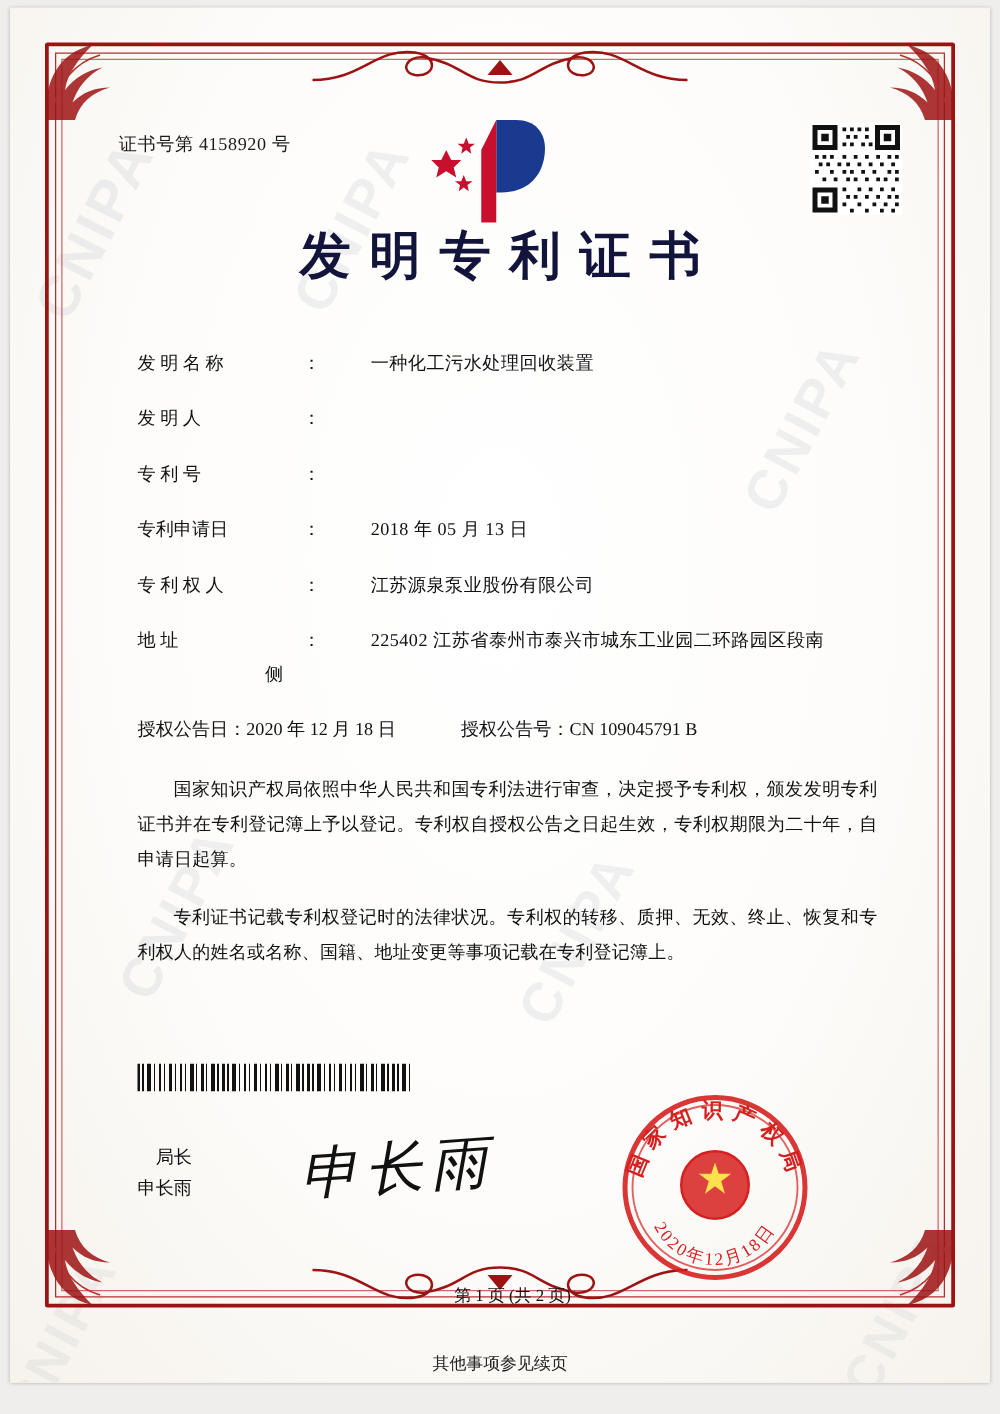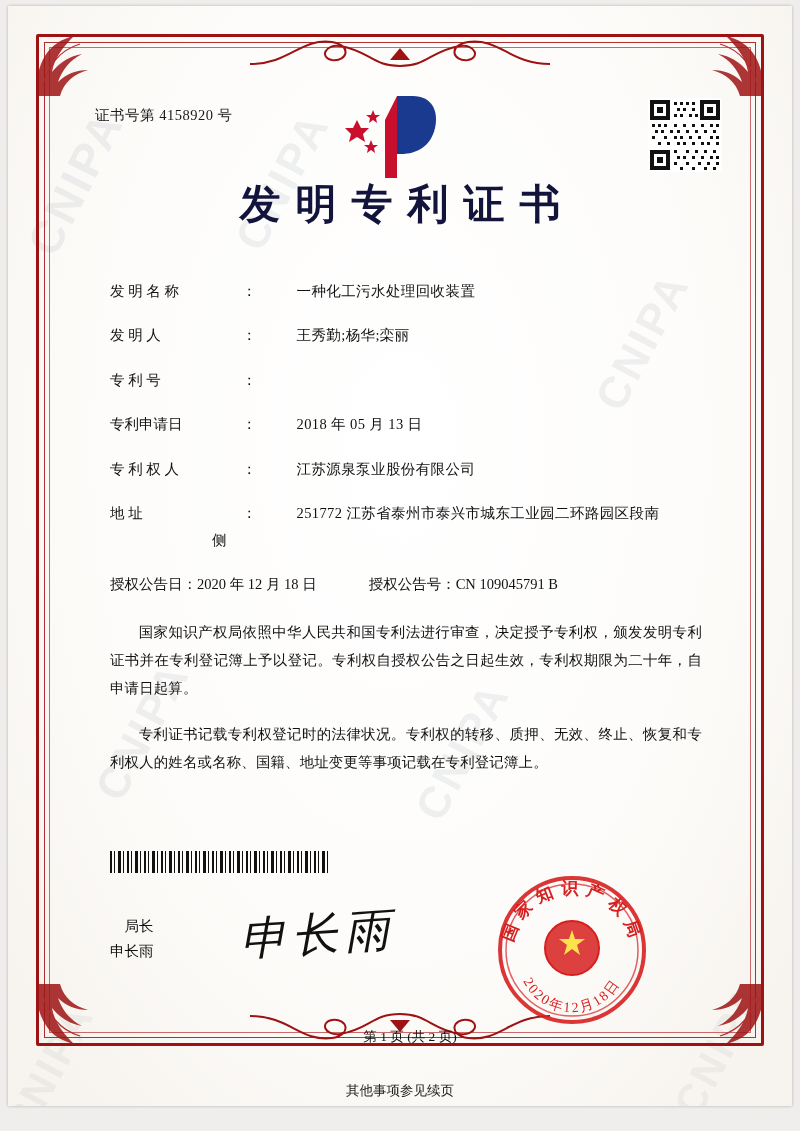--- a/index.html
+++ b/index.html
@@ -331,21 +331,20 @@
 
       <div class="row">
         <div class="lbl">发 明 名 称</div>
         <div class="colon">：</div>
         <div class="val">一种化工污水处理回收装置</div>
       </div>
 
       <div class="row">
         <div class="lbl">发 明 人</div>
         <div class="colon">：</div>
-        <div class="val">王秀勤;杨华;栾丽</div>
       </div>
 
       <div class="row">
         <div class="lbl">专 利 号</div>
         <div class="colon">：</div>
       </div>
 
       <div class="row">
         <div class="lbl">专利申请日</div>
         <div class="colon">：</div>
@@ -354,21 +353,21 @@
 
       <div class="row">
         <div class="lbl">专 利 权 人</div>
         <div class="colon">：</div>
         <div class="val">江苏源泉泵业股份有限公司</div>
       </div>
 
       <div class="row">
         <div class="lbl">地 址</div>
         <div class="colon">：</div>
-        <div class="val">251772 江苏省泰州市泰兴市城东工业园二环路园区段南</div>
+        <div class="val">225402 江苏省泰州市泰兴市城东工业园二环路园区段南</div>
       </div>
       <div class="indent-cont">侧</div>
 
       <div class="row2col">
         <div class="seg">
           <div class="lbl2">授权公告日</div>
           <div class="colon">：</div>
           <div>2020 年 12 月 18 日</div>
         </div>
         <div class="seg second">

